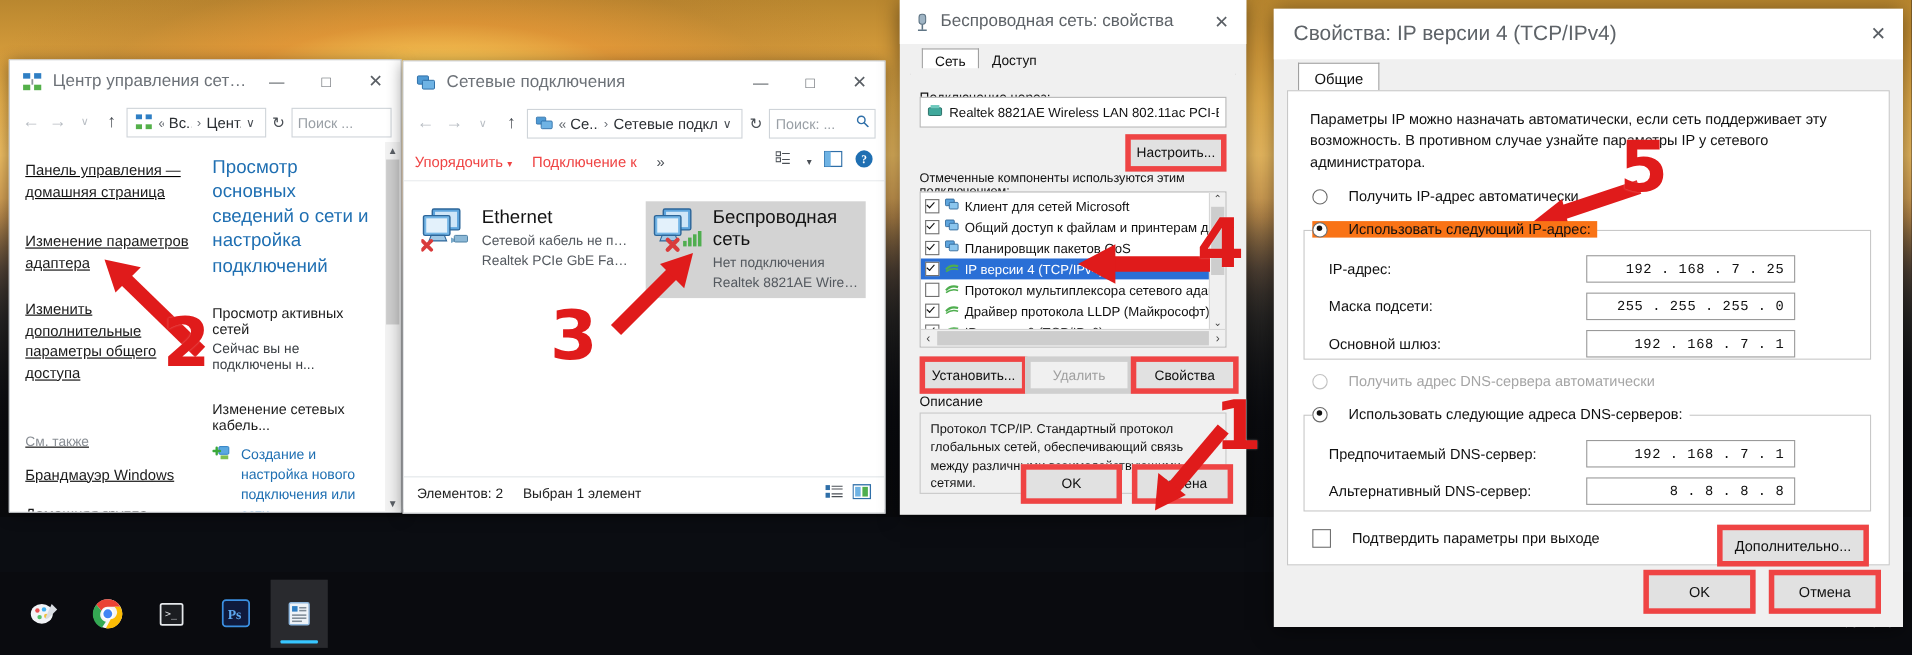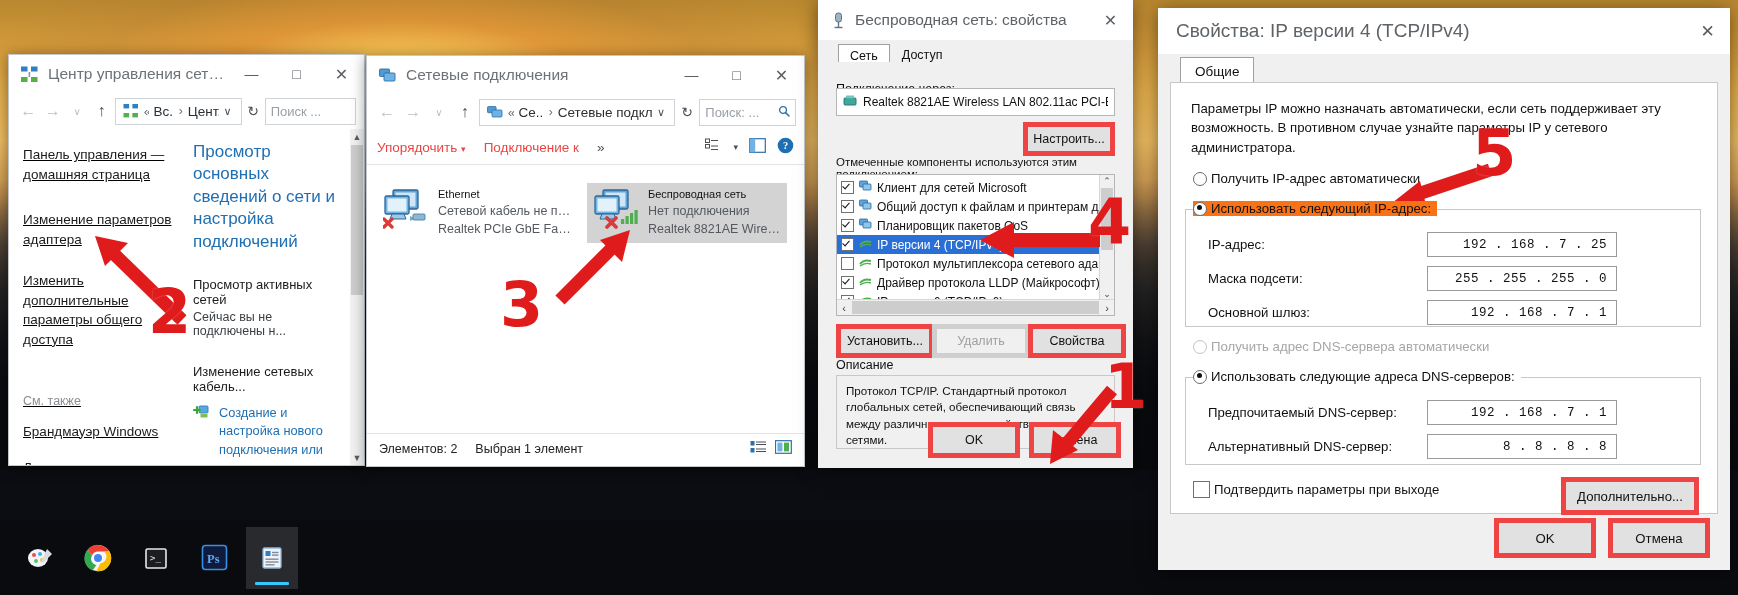--- a/index.html
+++ b/index.html
@@ -76,21 +76,21 @@
   #win1 .vs-thumb{position:absolute;left:1px;top:16px;width:12px;height:150px;background:#cdcdcd;}
 
   
   #win2{left:366px;top:55px;width:437px;height:410px;border:1px solid #c3c7cb;}
   #win2 .ribbon{height:34px;display:flex;align-items:center;padding:0 10px;gap:18px;border-bottom:1px solid #e2e5e8;background:#fff;}
   #win2 .rb-item{font-size:13.5px;color:#ef4444;cursor:pointer;}
   #win2 .rb-right{margin-left:auto;display:flex;align-items:center;gap:11px;}
   #win2 .list{padding:18px 10px;display:flex;gap:10px;}
   #win2 .conn{width:200px;display:flex;gap:8px;padding:5px 6px;box-sizing:border-box;}
   #win2 .conn.sel{background:#d3d3d3;}
-  #win2 .conn .c-name{font-size:11px;color:#121212;margin-bottom:2px;}
+  #win2 .conn .c-name{font-size:17px;color:#121212;margin-bottom:2px;}
   #win2 .conn .c-line{font-size:12.5px;color:#54595f;line-height:1.45;white-space:nowrap;overflow:hidden;text-overflow:ellipsis;}
   #win2 .statusbar{position:absolute;left:0;bottom:0;width:100%;height:30px;border-top:1px solid #e2e5e8;
     display:flex;align-items:center;gap:18px;padding:0 12px;box-sizing:border-box;font-size:12.5px;color:#222;}
   #win2 .sb-views{margin-left:auto;display:flex;gap:8px;}
 
   
   .dlg{position:absolute;background:#f0f0f0;box-shadow:0 3px 18px rgba(0,0,0,.5);}
   .dlg-title{height:40px;display:flex;align-items:center;background:#fff;}
   .dlg-title .d-ico{width:17px;height:19px;margin:0 8px 0 12px;}
   .dlg-title .d-text{font-size:15.5px;color:#5e6368;flex:1 1 auto;white-space:nowrap;overflow:hidden;}
@@ -103,21 +103,21 @@
   .btn.dis{color:#a0a0a0;background:#f0f0f0;border-color:#cfcfcf;}
   .listbox{background:#fff;border:1px solid #b5b5b5;position:relative;overflow:hidden;}
   .lrow{display:flex;align-items:center;gap:5px;padding:2px 4px;font-size:12px;color:#111;white-space:nowrap;}
   .lrow.sel{background:#2a6fd6;color:#fff;}
   .cbx{width:11px;height:11px;border:1px solid #707070;background:#fff;flex:0 0 auto;position:relative;}
   .cbx.on:after{content:"";position:absolute;left:2px;top:0px;width:3px;height:6px;border:solid #111;border-width:0 1.6px 1.6px 0;transform:rotate(42deg);}
   .grp{border:1px solid #c8c8c8;position:absolute;}
   .radio{width:12px;height:12px;border:1px solid #6b6b6b;border-radius:50%;background:#fff;flex:0 0 auto;position:relative;}
   .radio.on:after{content:"";position:absolute;left:2.5px;top:2.5px;width:5px;height:5px;border-radius:50%;background:#111;}
   .radio.dis{border-color:#c2c2c2;}
-  .row{display:flex;align-items:center;gap:4px;}
+  .row{display:flex;align-items:center;gap:19px;}
   .ipbox{background:#fff;border:1px solid #9a9a9a;height:23px;display:flex;align-items:center;justify-content:flex-end;
     padding:0 9px;font-family:"Liberation Mono","DejaVu Sans Mono",monospace;font-size:12.5px;color:#111;letter-spacing:.5px;}
 
   
   #win3{left:818px;top:0px;width:315px;height:468px;}
   #win3 .pane{position:absolute;left:10px;top:62px;right:10px;bottom:46px;background:#f0f0f0;}
 
   
   #win4{left:1158px;top:8px;width:572px;height:562px;}
   #win4 .pane{position:absolute;left:12px;top:74px;right:12px;bottom:56px;background:#fff;border:1px solid #c8c8c8;}

